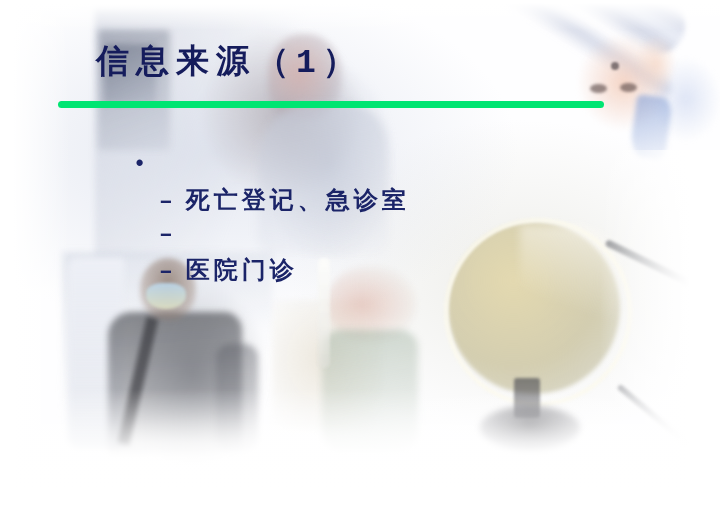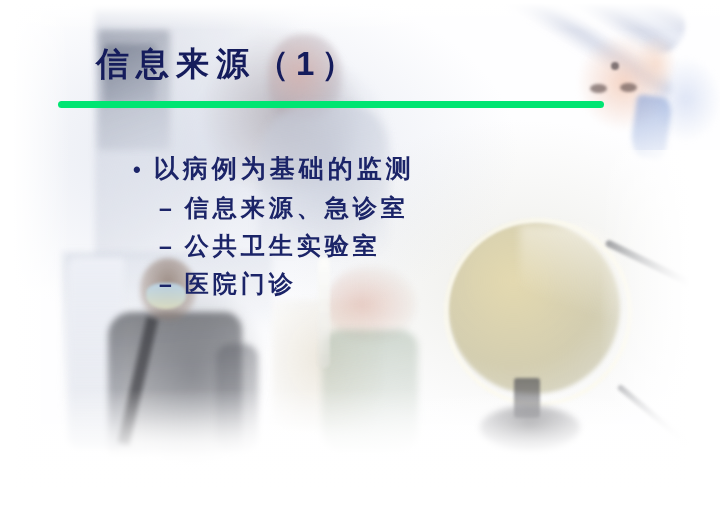--- a/index.html
+++ b/index.html
@@ -6,21 +6,21 @@
     margin: 0;
     padding: 0;
     background: #ffffff;
   }
   #slide {
     position: relative;
     width: 720px;
     height: 509px;
     overflow: hidden;
     background: #fefeff;
-    font-family: Liberation Sans, sans-serif;
+    font-family: Liberation Mono, monospace;
   }
 
   
   .bg-layer {
     position: absolute;
     inset: 0;
     overflow: hidden;
     pointer-events: none;
   }
 
@@ -398,31 +398,29 @@
   </div>
 
   <div class="title">信息来源（1）</div>
 
   <div class="rule"></div>
 
   <div class="body-block">
 
     <div class="line lvl1">
       <span class="marker">•</span>
-      <span>以病例为基础的监测</span>
     </div>
 
     <div class="line lvl2">
       <span class="marker">–</span>
-      <span>信息来源、急诊室</span>
+      <span>死亡登记、急诊室</span>
     </div>
 
     <div class="line lvl2">
       <span class="marker">–</span>
-      <span>公共卫生实验室</span>
     </div>
 
     <div class="line lvl2">
       <span class="marker">–</span>
       <span>医院门诊</span>
     </div>
 
   </div>
 </div>
 

